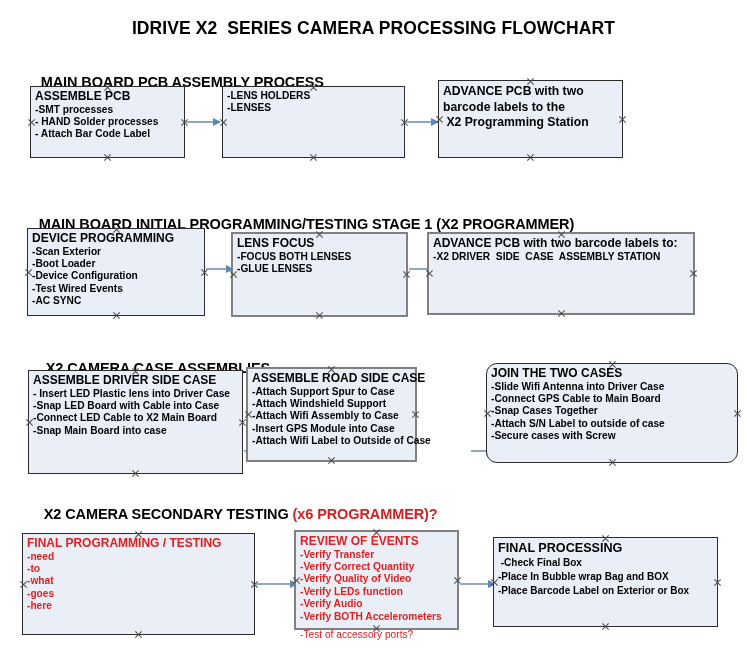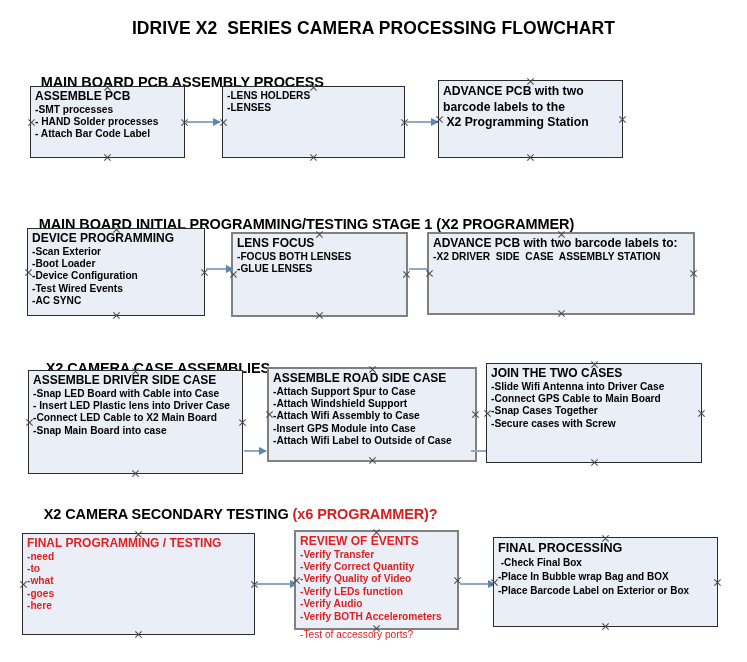--- a/index.html
+++ b/index.html
@@ -161,56 +161,57 @@
     <i class="hx" style="left:0;top:50%;"></i>
     <i class="hx" style="left:100%;top:50%;"></i>
   </div>
 
   <div class="section-head" style="left:30px;top:344px;">
     <span>X2 CAMERA CASE ASSEMBLIES</span>
   </div>
 
   <div class="box" style="left:28px;top:370px;width:215px;height:104px;">
     <span class="b-title">ASSEMBLE DRIVER SIDE CASE</span>
+    <span class="b-line">- Insert LED Plastic lens into Driver Case</span>
     <span class="b-line">-Snap LED Board with Cable into Case</span>
-    <span class="b-line">- Insert LED Plastic lens into Driver Case</span>
     <span class="b-line">-Connect LED Cable to X2 Main Board</span>
     <span class="b-line">-Snap Main Board into case</span>
     <i class="hx" style="left:50%;top:0;"></i>
     <i class="hx" style="left:50%;top:100%;"></i>
     <i class="hx" style="left:0;top:50%;"></i>
     <i class="hx" style="left:100%;top:50%;"></i>
   </div>
 
   <div class="conn" style="left:244px;top:450px;width:22px;">
       <i class="head"></i>
     </div>
 
-  <div class="box gray" style="left:267px;top:367px;width:210px;height:95px;">
+  <div class="box gray" style="left:246px;top:367px;width:171px;height:95px;">
     <span class="b-title">ASSEMBLE ROAD SIDE CASE</span>
     <span class="b-line">-Attach Support Spur to Case</span>
     <span class="b-line">-Attach Windshield Support</span>
     <span class="b-line">-Attach Wifi Assembly to Case</span>
     <span class="b-line">-Insert GPS Module into Case</span>
     <span class="b-line">-Attach Wifi Label to Outside of Case</span>
     <i class="hx" style="left:50%;top:0;"></i>
     <i class="hx" style="left:50%;top:100%;"></i>
     <i class="hx" style="left:0;top:50%;"></i>
     <i class="hx" style="left:100%;top:50%;"></i>
   </div>
 
   <div class="conn" style="left:471px;top:450px;width:22px;">
       <i class="head"></i>
     </div>
 
-  <div class="box" style="left:486px;top:363px;width:216px;height:100px;">
+  <div class="box" style="left:486px;top:363px;width:252px;height:100px;border-radius:11px;">
     <span class="b-title">JOIN THE TWO CASES</span>
     <span class="b-line">-Slide Wifi Antenna into Driver Case</span>
     <span class="b-line">-Connect GPS Cable to Main Board</span>
     <span class="b-line">-Snap Cases Together</span>
+    <span class="b-line">-Attach S/N Label to outside of case</span>
     <span class="b-line">-Secure cases with Screw</span>
     <i class="hx" style="left:50%;top:0;"></i>
     <i class="hx" style="left:50%;top:100%;"></i>
     <i class="hx" style="left:0;top:50%;"></i>
     <i class="hx" style="left:100%;top:50%;"></i>
   </div>
 
   <div class="section-head" style="left:28px;top:490px;">
     <span>X2 CAMERA SECONDARY TESTING </span><span class="red">(x6 PROGRAMMER)?</span>
   </div>

